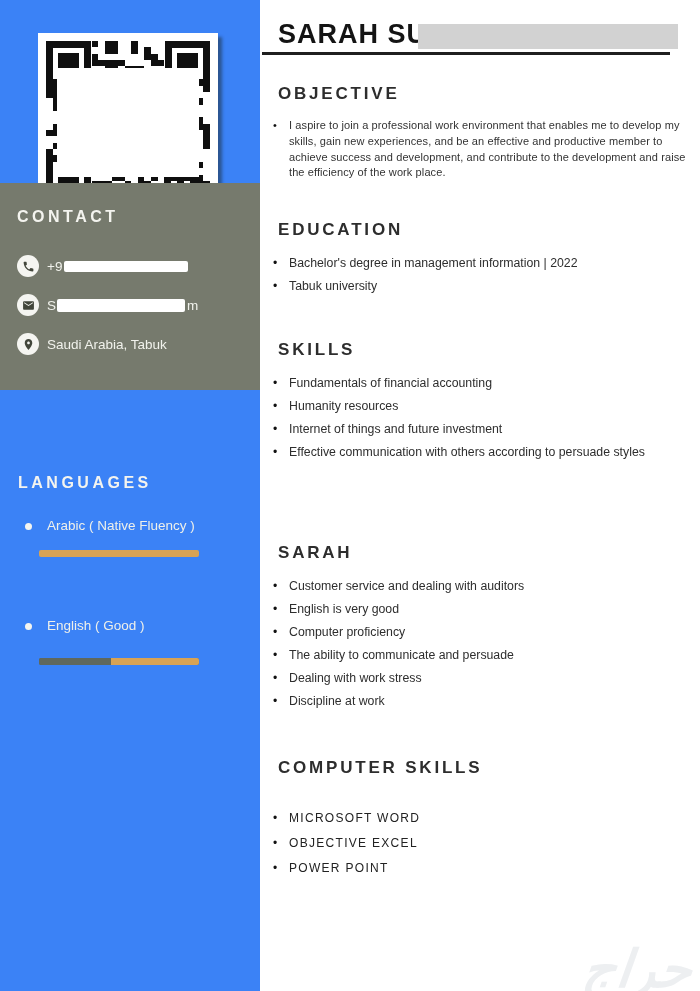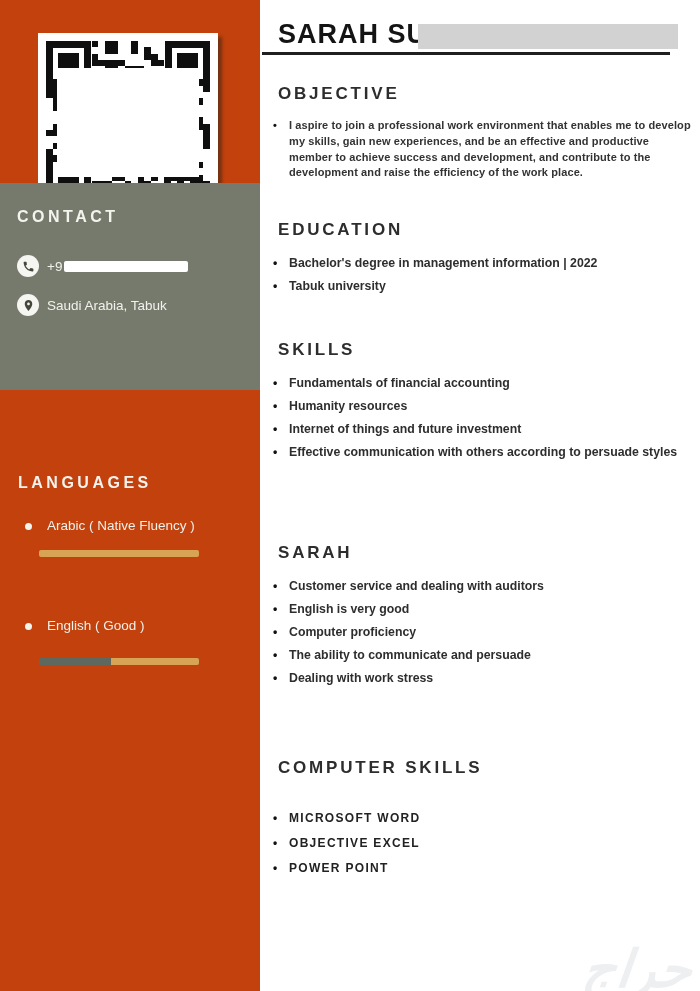--- a/index.html
+++ b/index.html
@@ -2,21 +2,21 @@
 <html><head>
 <meta charset="utf-8">
 <style>
   * { margin:0; padding:0; box-sizing:border-box; }
   html,body { width:700px; height:991px; overflow:hidden; }
   body { font-family:"Liberation Sans", sans-serif; background:#ffffff; position:relative; }
 
   .page { position:absolute; inset:0; }
 
   
-  .sidebar { position:absolute; left:0; top:0; width:260px; height:991px; background:#c2410c; }
+  .sidebar { position:absolute; left:0; top:0; width:260px; height:991px; background:#3b82f6; }
 
   
   .qr { position:absolute; left:38px; top:33px; width:180px; height:175px; background:#ffffff;
         box-shadow:4px 4px 3px rgba(25,30,25,.45); }
   .qr-pattern { position:absolute; inset:8px; display:grid;
         grid-template-rows:repeat(25,1fr); grid-template-columns:repeat(25,1fr); }
   .qr-pattern i { background:#0f0f0f; display:block; }
   .finder { position:absolute; width:45px; height:45px; border:7px solid #0f0f0f; background:#fff; }
   .finder::after { content:""; position:absolute; inset:5px; background:#0f0f0f; }
   .f-tl { left:8px; top:8px; } .f-tr { right:8px; top:8px; } .f-bl { left:8px; bottom:8px; }
@@ -52,21 +52,21 @@
   
   .content { position:absolute; left:260px; top:0; width:440px; height:991px; background:#ffffff; }
   .name { position:absolute; left:18px; top:18px; font-size:27px; font-weight:bold;
         letter-spacing:1px; color:#141414; line-height:32px; white-space:nowrap; }
   .name-redact { position:absolute; left:158px; top:24px; width:260px; height:25px; background:#d2d2d2; }
   .name-rule { position:absolute; left:2px; top:52px; width:408px; height:2.5px; background:#1f1f1f; }
 
   .sec { position:absolute; left:18px; width:417px; }
   .sec h2 { font-size:17px; font-weight:bold; letter-spacing:2.8px; color:#2d2d2d; line-height:20px; }
   .sec ul { list-style:none; margin-top:12px; margin-left:-6px; }
-  .sec li { position:relative; padding-left:17px; font-size:12.3px; color:#2e2e2e; line-height:23px;font-weight:bold; }
+  .sec li { position:relative; padding-left:17px; font-size:12.3px; color:#2e2e2e; line-height:23px; }
   .sec li::before { content:"\2022"; position:absolute; left:1px; color:#111; }
 
   #sec-objective { top:84px; }
   #sec-objective ul { margin-top:14px; }
   #sec-objective li { font-size:11px; line-height:15.8px; color:#333; letter-spacing:.1px; }
   #sec-objective li::before { top:0; }
 
   #sec-education { top:220px; }
   #sec-courses   { top:340px; }
   #sec-skills    { top:543px; }
@@ -312,20 +312,28 @@
 
       <div class="crow">
         <span class="cicon">
           <svg viewBox="0 0 24 24">
               <path d="M6.62 10.79c1.44 2.83 3.76 5.14 6.59 6.59l2.2-2.2c.27-.27.67-.36 1.02-.24 1.12.37 2.33.57 3.57.57.55 0 1 .45 1 1V20c0 .55-.45 1-1 1-9.39 0-17-7.61-17-17 0-.55.45-1 1-1h3.5c.55 0 1 .45 1 1 0 1.25.2 2.45.57 3.57.11.35.03.74-.25 1.02l-2.2 2.2z"></path>
             </svg>
         </span>
         <span class="ctext"><span>+9</span><span class="redact-bar bar-phone"></span></span>
       </div>
 
+      <div class="crow">
+        <span class="cicon">
+          <svg viewBox="0 0 24 24">
+              <path d="M20 4H4c-1.1 0-2 .9-2 2v12c0 1.1.9 2 2 2h16c1.1 0 2-.9 2-2V6c0-1.1-.9-2-2-2zm0 4l-8 5-8-5V6l8 5 8-5v2z"></path>
+            </svg>
+        </span>
+        <span class="ctext"><span>S</span><span class="redact-bar bar-email"></span><span>m</span></span>
+      </div>
 
       <div class="crow">
         <span class="cicon">
           <svg viewBox="0 0 24 24">
               <path d="M12 2C8.13 2 5 5.13 5 9c0 5.25 7 13 7 13s7-7.75 7-13c0-3.87-3.13-7-7-7zm0 9.5c-1.38 0-2.5-1.12-2.5-2.5s1.12-2.5 2.5-2.5 2.5 1.12 2.5 2.5-1.12 2.5-2.5 2.5z"></path>
             </svg>
         </span>
         <span class="ctext">Saudi Arabia, Tabuk</span>
       </div>
     </div>
@@ -384,20 +392,21 @@
     </section>
 
     <section class="sec" id="sec-skills">
       <h2>SARAH</h2>
       <ul>
         <li>Customer service and dealing with auditors</li>
         <li>English is very good</li>
         <li>Computer proficiency</li>
         <li>The ability to communicate and persuade</li>
         <li>Dealing with work stress</li>
+        <li>Discipline at work</li>
       </ul>
     </section>
 
     <section class="sec" id="sec-computer">
       <h2>COMPUTER SKILLS</h2>
       <ul>
         <li>MICROSOFT WORD</li>
         <li>OBJECTIVE EXCEL</li>
         <li>POWER POINT</li>
       </ul>

